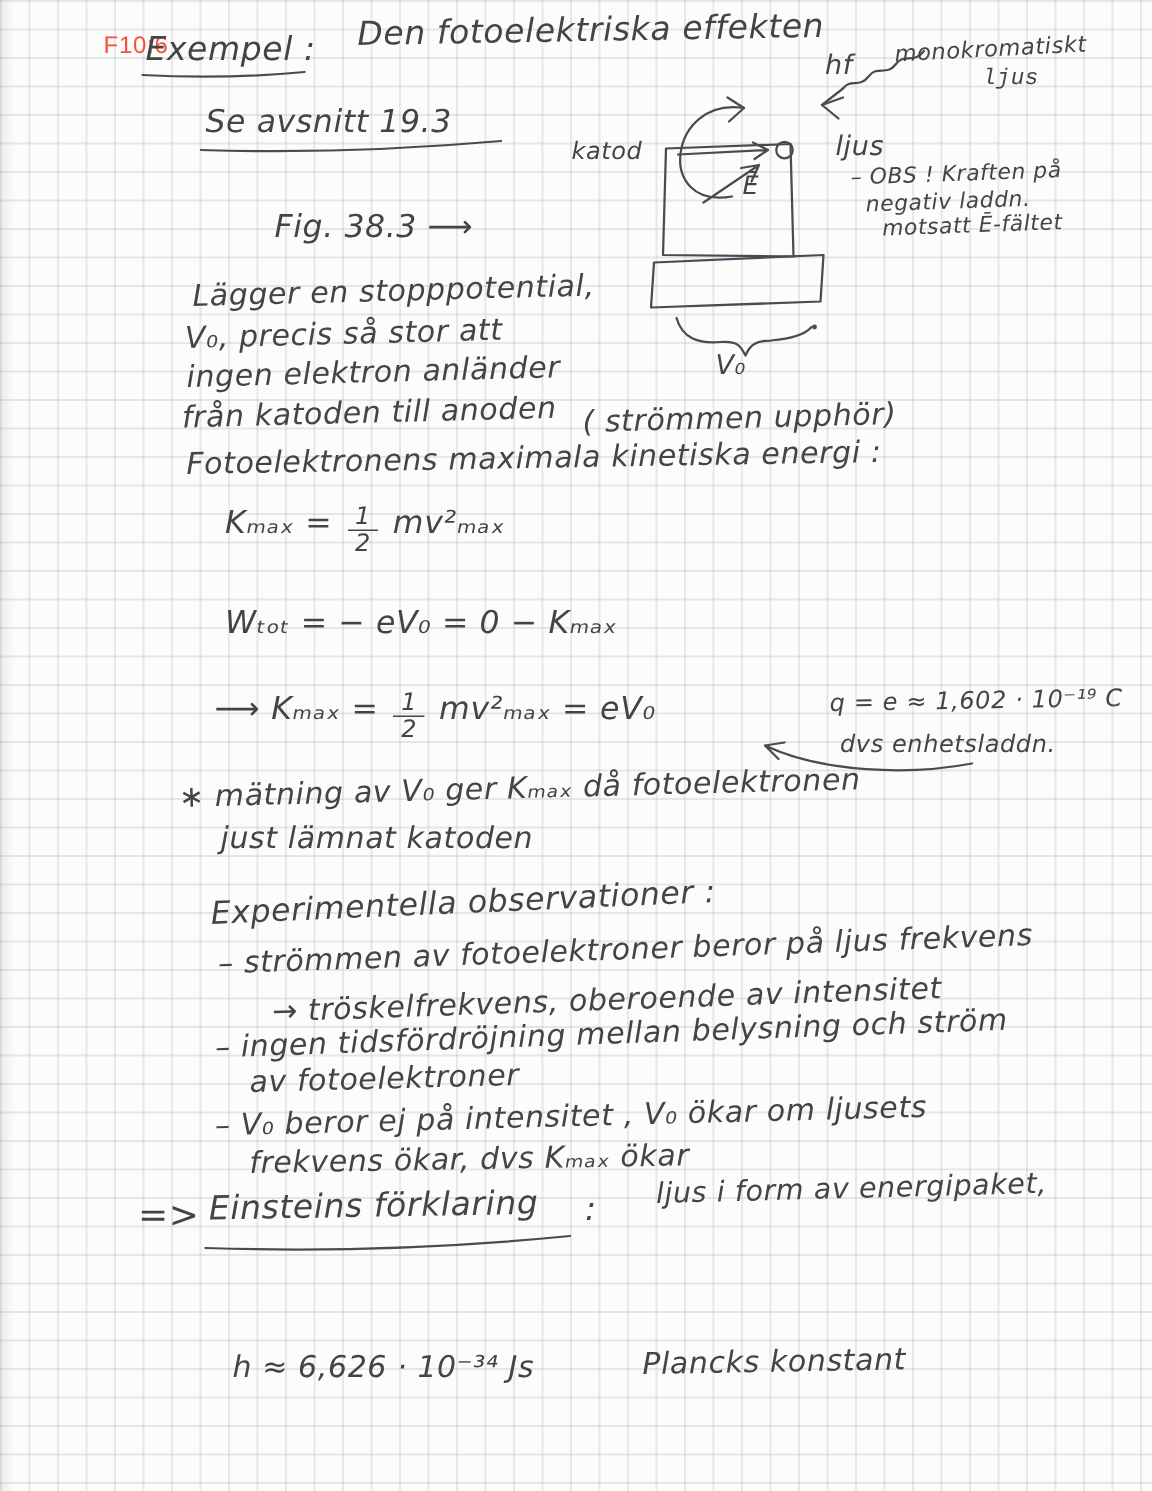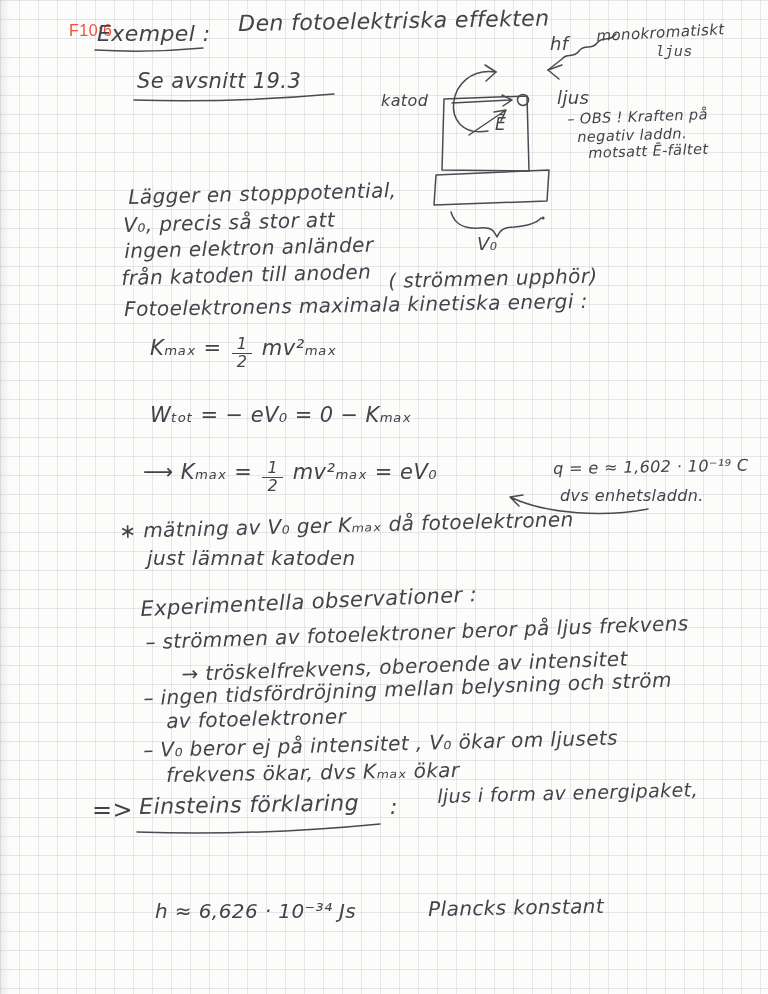--- a/index.html
+++ b/index.html
@@ -92,20 +92,21 @@
   </svg>
 
   <div class="slide-label" style="left:26px;top:22px;color:#f4503a;">F10:6</div>
 
   <div class="hw" style="left:97px;top:22px;font-size:22px;">Exempel :</div>
   <div class="hw rn1" style="left:238px;top:12px;font-size:22px;">Den fotoelektriska effekten</div>
   <div class="hw" style="left:550px;top:34px;font-size:18px;">hf</div>
   <div class="hw rn3 small" style="left:596px;top:28px;">monokromatiskt</div>
   <div class="hw small" style="left:655px;top:45px;font-family:Liberation Mono, monospace;">ljus</div>
   <div class="hw" style="left:137px;top:70px;font-size:21px;">Se avsnitt 19.3</div>
+  <div class="hw" style="left:183px;top:140px;font-size:21px;">Fig. 38.3  ⟶</div>
 
   <div class="hw" style="left:381px;top:92px;font-size:16px;">katod</div>
   <div class="hw" style="left:557px;top:88px;font-size:18px;">ljus</div>
   <div class="hw" style="left:495px;top:115px;font-size:17px;">Ē</div>
   <div class="hw" style="left:477px;top:234px;font-size:18px;">V₀</div>
   <div class="hw rn2" style="left:567px;top:112px;font-size:14.5px;">– OBS ! Kraften på</div>
   <div class="hw rn2" style="left:577px;top:130px;font-size:14.5px;">negativ laddn.</div>
   <div class="hw rn2" style="left:588px;top:146px;font-size:14.5px;">motsatt Ē-fältet</div>
 
   <div class="hw rn15" style="left:128px;top:186px;">Lägger en stopppotential,</div>

